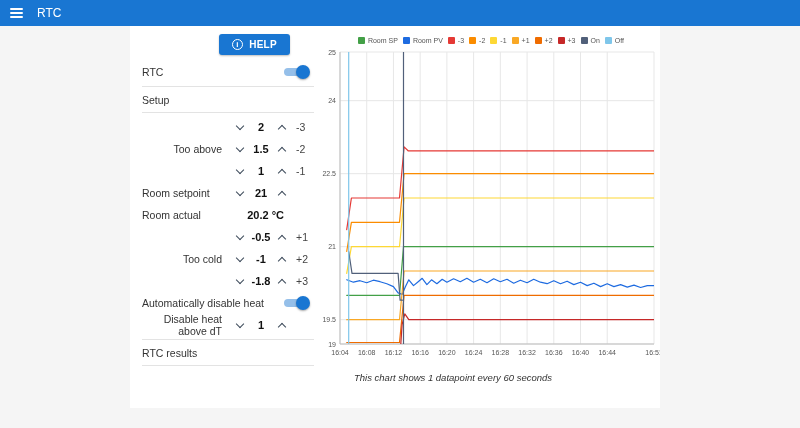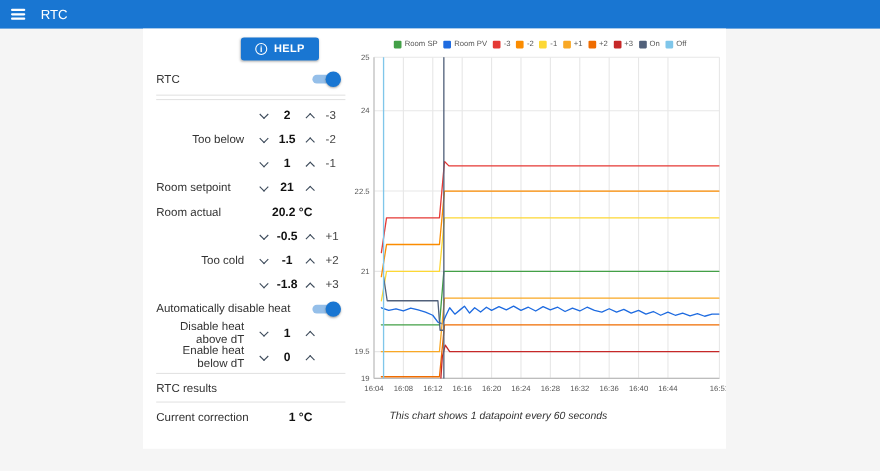--- a/index.html
+++ b/index.html
@@ -76,35 +76,36 @@
 
     <div class="prow">
       <span class="plabel">RTC</span>
       <span class="switch">
           <span class="track"></span>
           <span class="knob"></span>
         </span>
     </div>
     <hr class="divider">
 
+    <div class="section-title">Setup</div>
     <hr class="divider">
 
     <div class="prow">
       <span class="plabel r"></span>
       <span class="chev-btn">
           <i class="chev down"></i>
         </span>
       <span class="pval">2</span>
       <span class="chev-btn">
           <i class="chev up"></i>
         </span>
       <span class="psuffix">-3</span>
     </div>
     <div class="prow">
-      <span class="plabel r">Too below</span>
+      <span class="plabel r">Too above</span>
       <span class="chev-btn">
           <i class="chev down"></i>
         </span>
       <span class="pval">1.5</span>
       <span class="chev-btn">
           <i class="chev up"></i>
         </span>
       <span class="psuffix">-2</span>
     </div>
     <div class="prow">
@@ -182,40 +183,25 @@
       <span class="plabel r">Disable heat above dT</span>
       <span class="chev-btn">
           <i class="chev down"></i>
         </span>
       <span class="pval">1</span>
       <span class="chev-btn">
           <i class="chev up"></i>
         </span>
       <span class="psuffix"></span>
     </div>
-    <div class="prow">
-      <span class="plabel r">Enable heat below dT</span>
-      <span class="chev-btn">
-          <i class="chev down"></i>
-        </span>
-      <span class="pval">0</span>
-      <span class="chev-btn">
-          <i class="chev up"></i>
-        </span>
-      <span class="psuffix"></span>
-    </div>
 
     <hr class="divider">
     <div class="section-title">RTC results</div>
     <hr class="divider">
 
-    <div class="prow">
-      <span class="plabel">Current correction</span>
-      <span class="meas">1 °C</span>
-    </div>
   </div>
 
   <div class="right-pane">
     <div class="legend" id="legend">
         <span class="legend-item">
           <span class="legend-swatch" style="background: rgb(67, 160, 71);"></span>
           <span>Room SP</span>
         </span>
         <span class="legend-item">
           <span class="legend-swatch" style="background: rgb(30, 107, 224);"></span>

